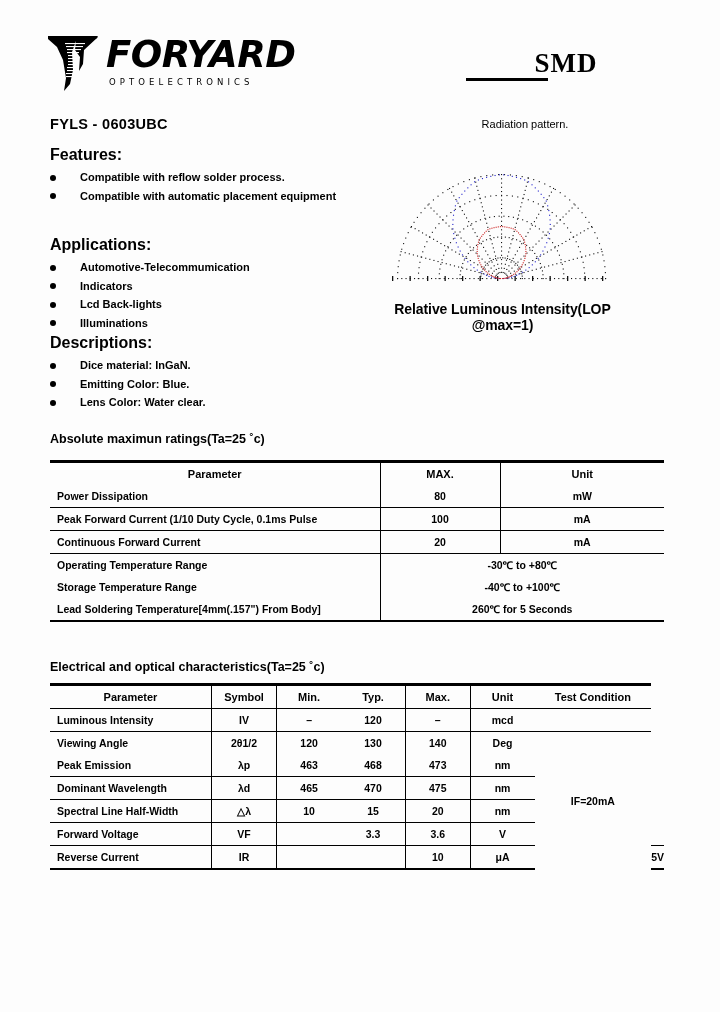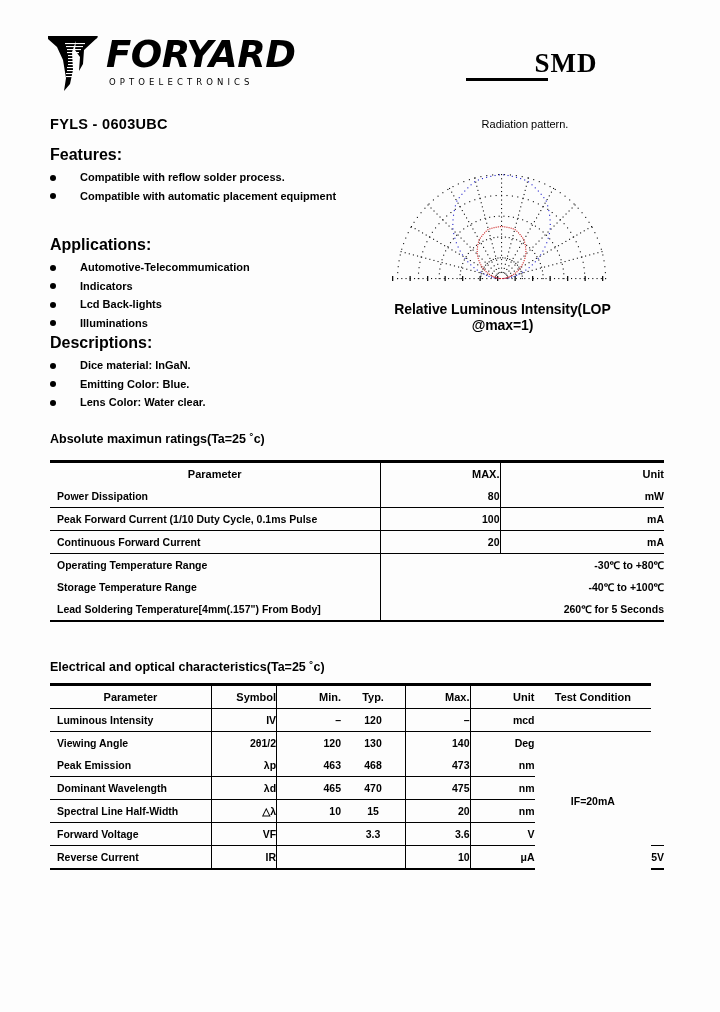--- a/index.html
+++ b/index.html
@@ -78,21 +78,21 @@
   table.dt{
     position:absolute;border-collapse:collapse;
     font-size:10.5px;font-weight:bold;
   }
   table.dt td,table.dt th{
     border-top:1px solid #000;
     padding:0;height:22px;vertical-align:middle;
     font-weight:bold;font-size:10.5px;
   }
   table.dt thead th{font-size:11px;}
-  table.dt .vsep{border-left:1.6px solid #000;text-align:right;}
+  table.dt .vsep{border-left:1.6px solid #000;}
   .thickline{border-top:3px solid #000 !important;}
   .botline{border-bottom:2px solid #000 !important;}
   .noline{border-top:none !important;}
   .pl{padding-left:7px !important;text-align:left;margin-top:16px;}
   .ctr{text-align:center;}
 
   #table1{left:50px;top:460px;width:614px;}
   #table2{left:50px;top:683px;width:614px;}
 </style>
 </head>

